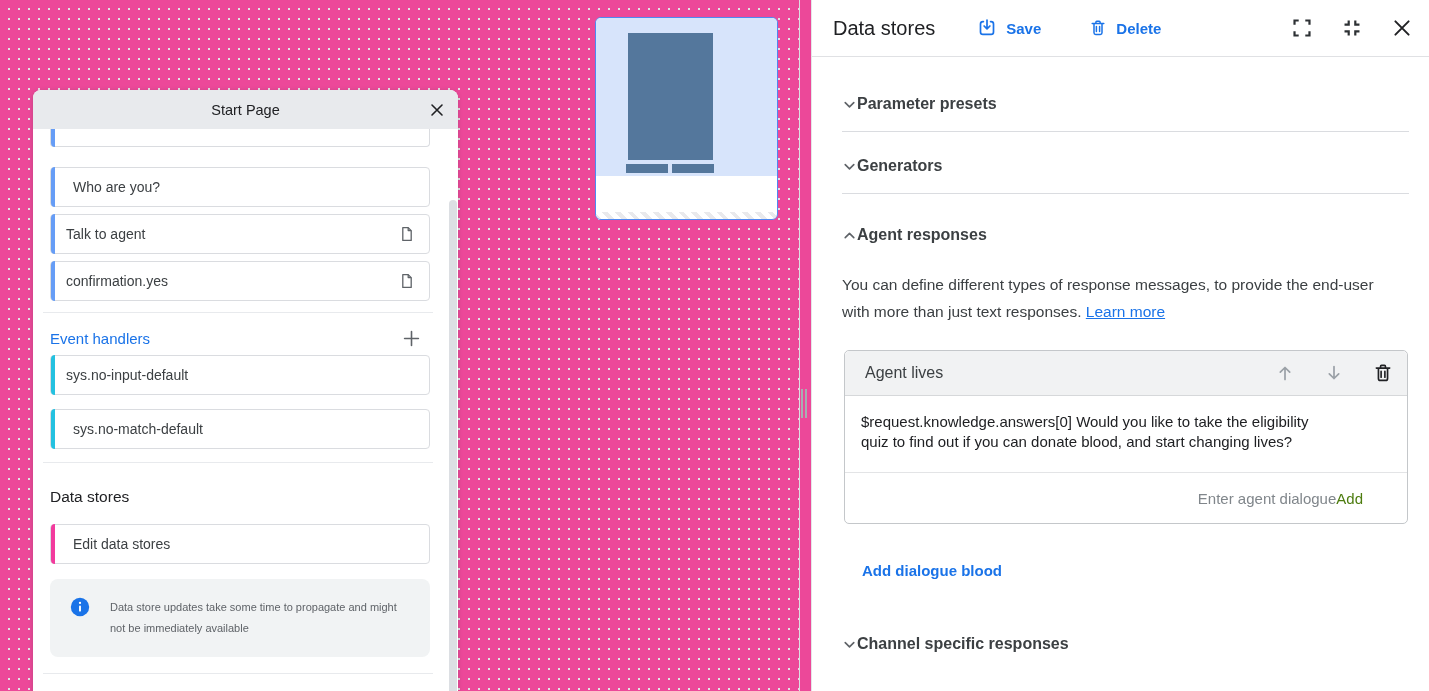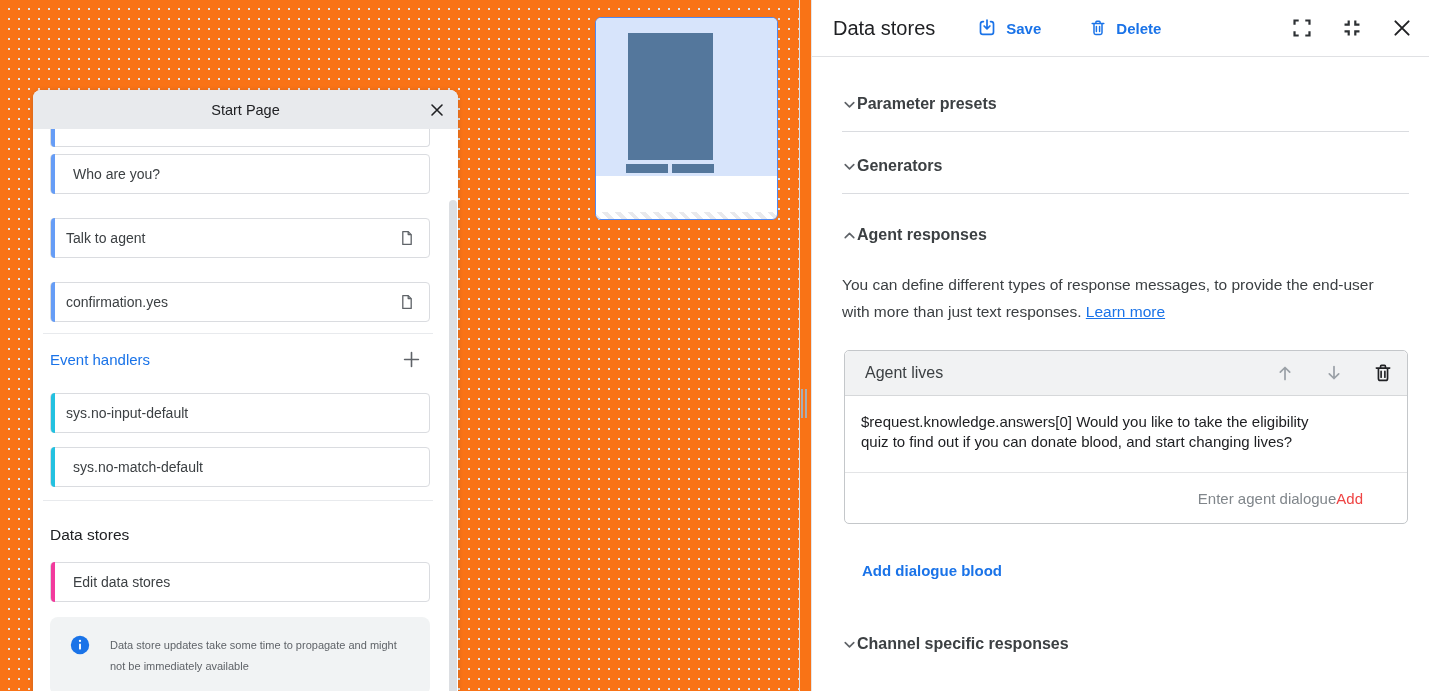--- a/index.html
+++ b/index.html
@@ -1,21 +1,21 @@
 <!DOCTYPE html>
 <html><head>
 <meta charset="utf-8">
 <style>
   * { margin:0; padding:0; box-sizing:border-box; }
   html,body { width:1429px; height:691px; overflow:hidden; background:#fff;
     font-family:"Liberation Sans","DejaVu Sans",sans-serif; }
   .stage { position:relative; width:1429px; height:691px; }
 
   
-  .canvas { position:absolute; left:0; top:0; width:811px; height:691px; background:#f97316; }
+  .canvas { position:absolute; left:0; top:0; width:811px; height:691px; background:#ec4899; }
   .dots { position:absolute; left:0; top:0; width:799px; height:691px;
     background-image:radial-gradient(#e0e1e4 1.1px, transparent 1.5px);
     background-size:10px 10px; background-position:4px 4px; }
   .canvas-divider { position:absolute; left:799px; top:0; bottom:0; width:1px; background:#dadce0; }
   .drag-handle { position:absolute; left:801px; top:389px; width:7px; height:29px; }
   .drag-handle span { position:absolute; top:0; bottom:0; width:2px; background:#a9adb2; }
   .drag-handle span:first-child { left:0; }
   .drag-handle span:last-child { left:4px; }
 
   
@@ -48,21 +48,21 @@
   .sp-divider { height:1px; background:#e8eaed; margin-left:-7px; margin-right:-3px; }
   .eh-row { display:flex; align-items:center; justify-content:space-between;
     margin-top:15px; padding-right:10px; height:20px; }
   .eh-title { font-size:15px; color:#1a73e8; cursor:pointer; }
   .sp-heading { margin-top:25px; font-size:15.5px; color:#202124; height:20px; }
   .info-box { margin-top:15px; background:#f1f3f4; border-radius:8px;
     padding:18px 20px; display:flex; gap:20px; }
   .info-text { font-size:11px; line-height:21px; color:#5f6368; width:292px; }
   .sp-scrollbar { position:absolute; right:1px; top:110px; bottom:-19px; width:8px;
     background:#dcdfe3; border-radius:4px; }
-  .mt5{margin-top:7px;} .mt10{margin-top:24px;padding-left:15px;} .mt11{margin-top:11px;}
+  .mt5{margin-top:20px;} .mt10{margin-top:7px;padding-left:15px;} .mt11{margin-top:11px;}
   .mt13{margin-top:13px;} .mt14{margin-top:14px;} .mt16{margin-top:16px;}
 
   
   .panel { position:absolute; left:811px; top:0; width:618px; height:691px;
     background:#fff; border-left:1px solid #e4e5e8; }
   .panel-header { height:57px; display:flex; align-items:center;
     padding:0 16px 0 21px; border-bottom:1px solid #e0e1e4; }
   .panel-title { font-size:20px; color:#202124; }
   .hbtn { display:flex; align-items:center; gap:9px; background:none; border:none;
     cursor:pointer; font-family:inherit; font-size:15px; font-weight:700; color:#1a73e8; padding:0; }
@@ -85,21 +85,21 @@
   .says-icons { margin-left:auto; display:flex; align-items:center; gap:29px; }
   .says-icons button { background:none; border:none; cursor:pointer; padding:0; display:flex; }
   .says-text { padding:16px 16px 20px 16px; font-size:15px; line-height:20px;
     color:#202124; max-width:500px; }
   .says-input-row { border-top:1px solid #e3e4e6; height:51px; display:flex;
     align-items:center; padding:0 44px 0 16px; }
   .says-input-row input { flex:1; border:none; outline:none; font-family:inherit;
     font-size:15px; color:#202124; background:transparent;text-align:right; }
   .says-input-row input::placeholder { color:#80868b; }
   .add-btn { background:none; border:none; font-family:inherit; font-size:15px;
-    color:#ef4444; cursor:default; }
+    color:#4d7c0f; cursor:default; }
   .add-option { margin-top:38px; margin-left:20px; display:inline-block; background:none; border:none;
     font-family:inherit; font-size:15px; font-weight:700; color:#1a73e8; cursor:pointer; }
   .channel-row { margin-top:54px; }
 </style>
 </head>
 <body>
 
 <div class="stage">
 
   <div class="canvas">

